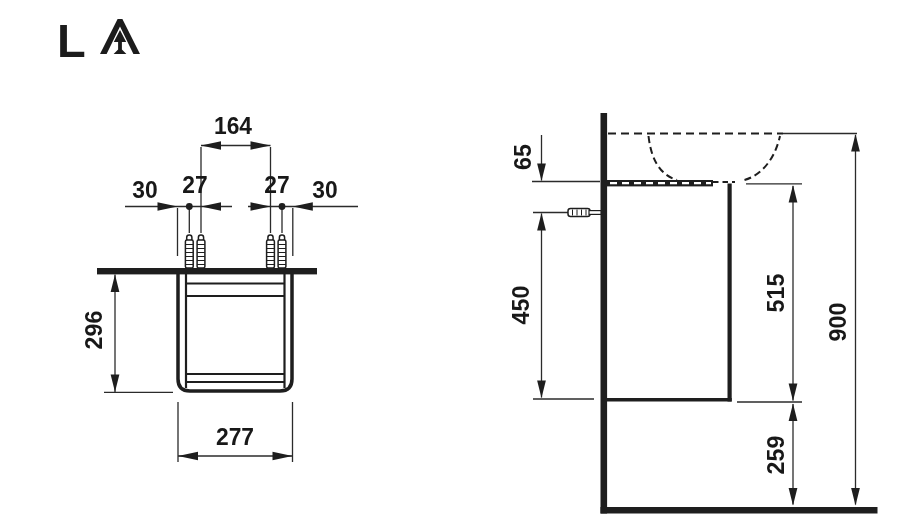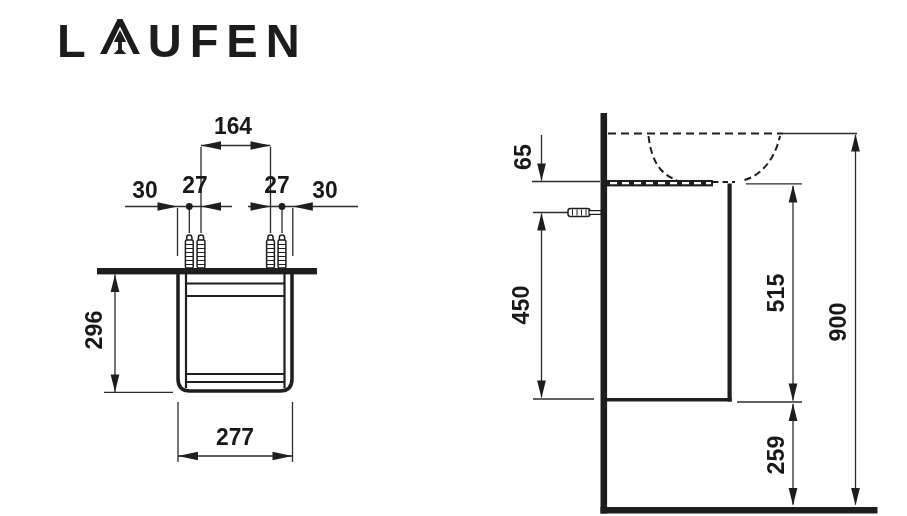--- a/index.html
+++ b/index.html
@@ -43,21 +43,20 @@
 <body>
 
 <div id="canvas">
 
   <div class="logo">
     <span>L</span>
     <svg width="40" height="35" viewBox="0 0 40 35">
       <path d="M17.6 0 H22.4 L40 35 H33.4 L20 7.6 L6.6 35 H0 Z" fill="#1c1c1c"></path>
       <path d="M20 11 L26.2 23 H21.9 V30.5 L26.4 35 H13.6 L18.1 30.5 V23 H13.8 Z" fill="#1c1c1c"></path>
     </svg>
-    <span>UFEN</span>
   </div>
 
   <svg class="drawing" width="907" height="516" viewBox="0 0 907 516">
     <defs>
       <g id="plug">
         <rect x="-2.6" y="0.6" width="5.2" height="6.2" rx="2.4" class="plug-part"></rect>
         <rect x="-3.9" y="5.5" width="7.8" height="28" rx="1.5" class="plug-part"></rect>
         <path d="M-3.9 10 H3.9 M-3.9 14 H3.9 M-3.9 18 H3.9 M-3.9 22 H3.9 M-3.9 26 H3.9 M-3.9 30 H3.9" class="plug-ribs"></path>
       </g>
     </defs>

